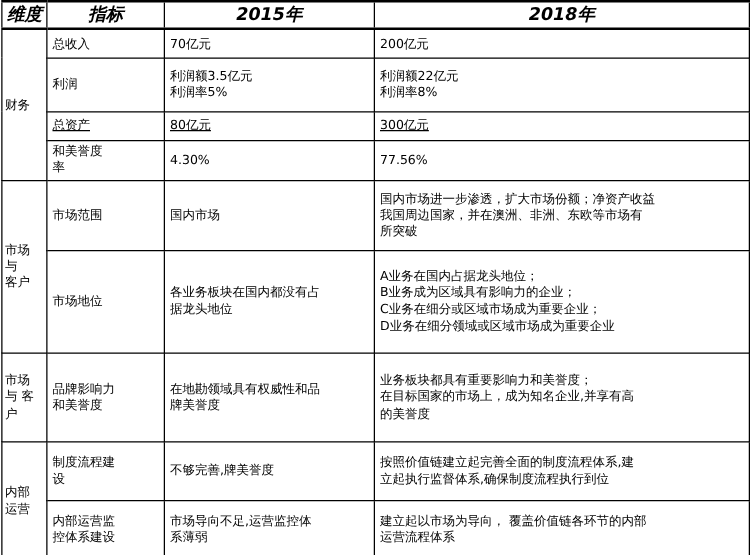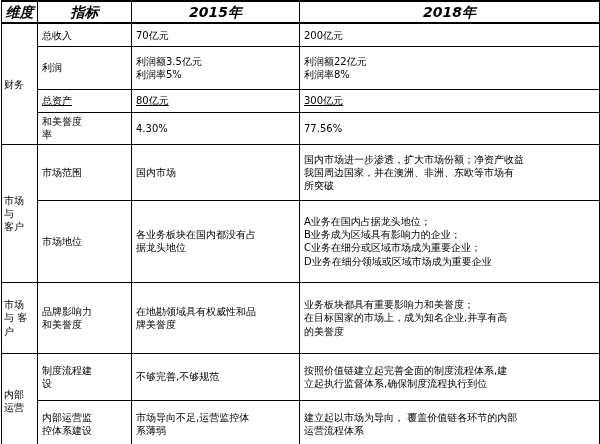--- a/index.html
+++ b/index.html
@@ -123,21 +123,21 @@
 牌美誉度</td>
       <td>业务板块都具有重要影响力和美誉度；
 在目标国家的市场上，成为知名企业,并享有高
 的美誉度</td>
     </tr>
     <tr style="height:47px;">
       <td class="dim" rowspan="2">内部
 运营</td>
       <td>制度流程建
 设</td>
-      <td>不够完善,不够规范</td>
+      <td>不够完善,牌美誉度</td>
       <td>按照价值链建立起完善全面的制度流程体系,建
 立起执行监督体系,确保制度流程执行到位</td>
     </tr>
     <tr style="height:48px;">
       <td>内部运营监
 控体系建设</td>
       <td>市场导向不足,运营监控体
 系薄弱</td>
       <td>建立起以市场为导向， 覆盖价值链各环节的内部
 运营流程体系</td>

